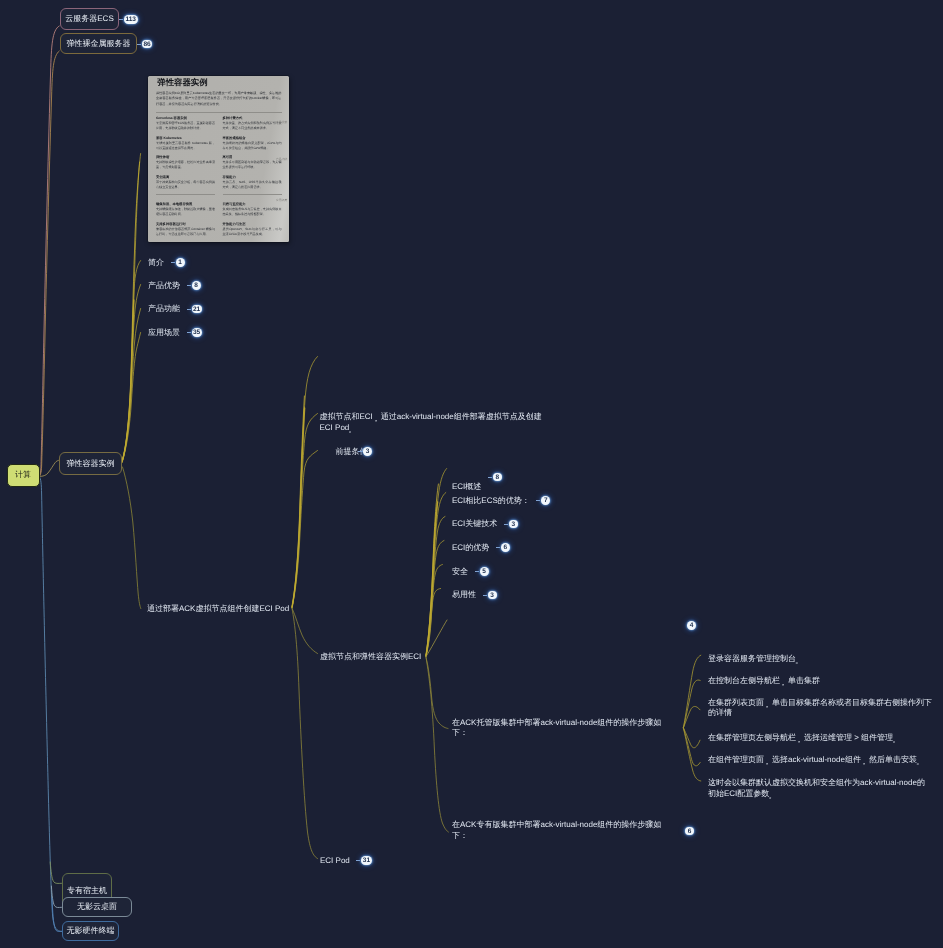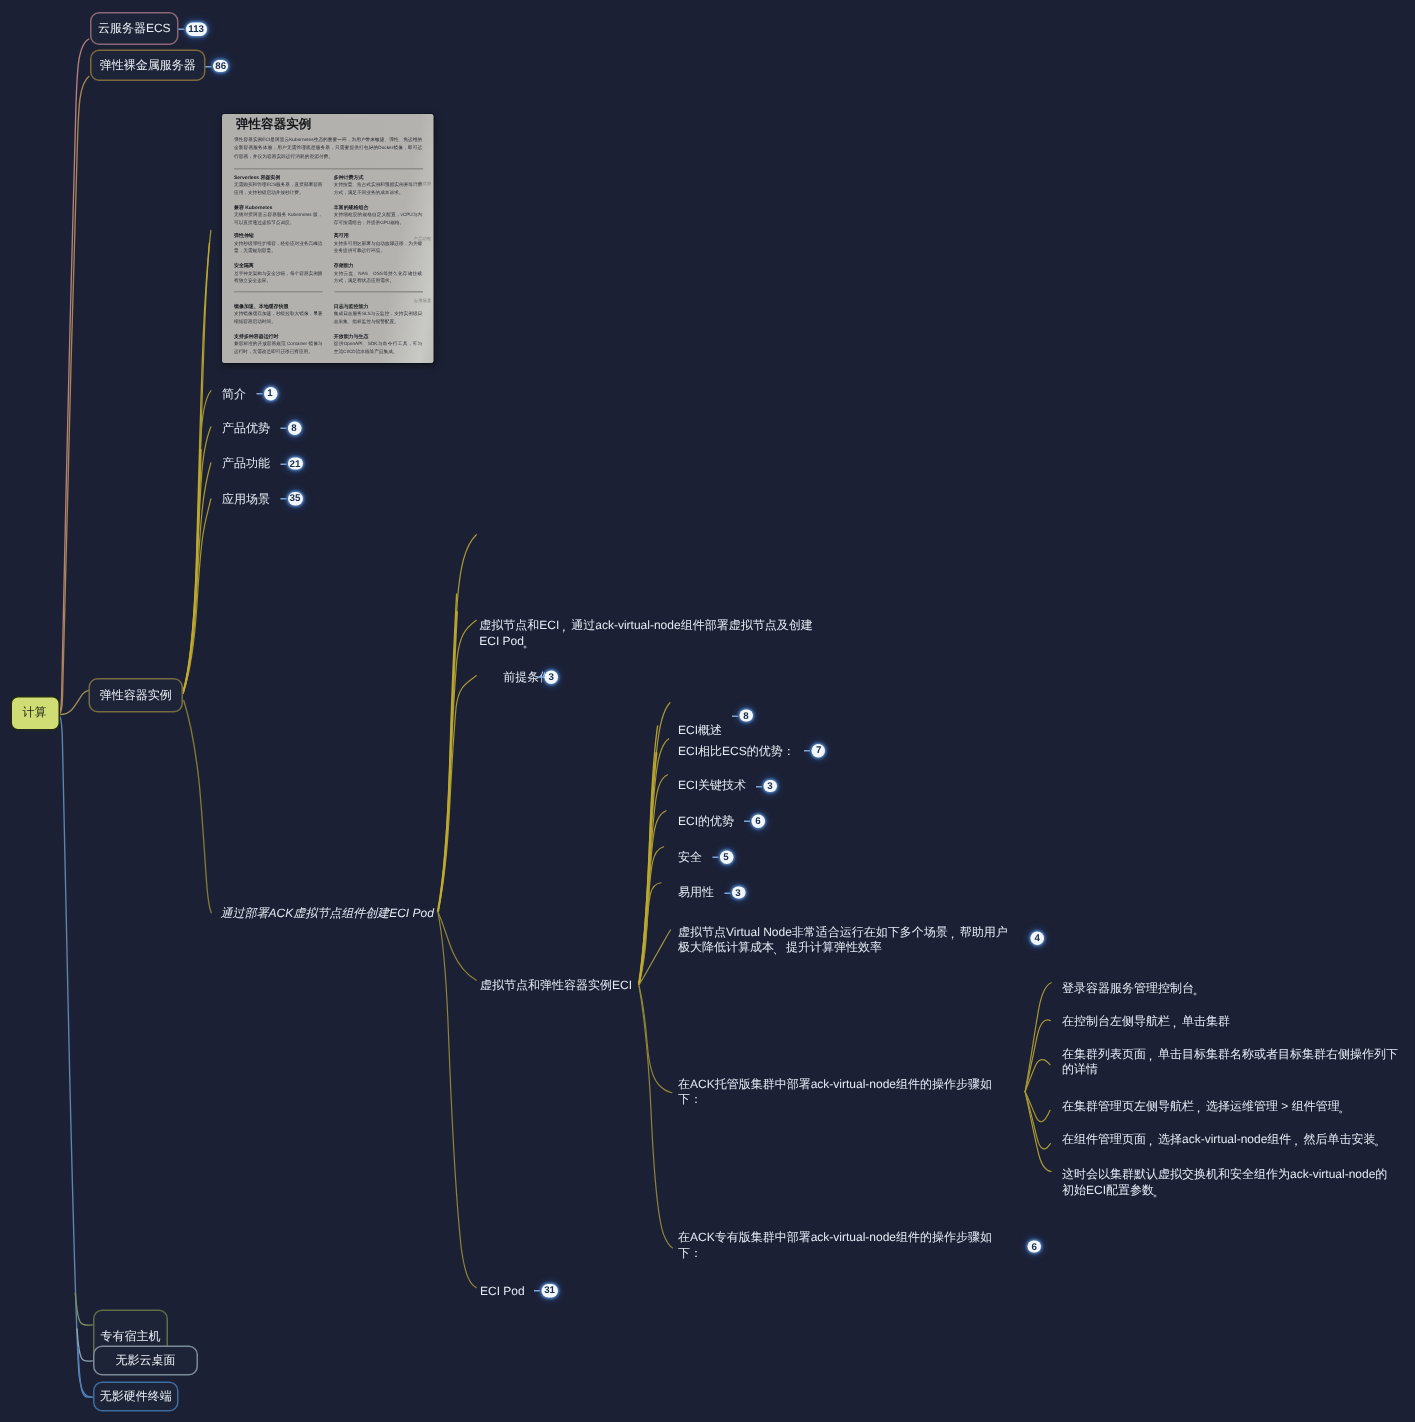--- a/index.html
+++ b/index.html
@@ -184,25 +184,23 @@
 ECI Pod<span class="fwp">。</span></div>
   <div class="node-text badged" style="left:319.5px;top:446.5px;padding-left:16px;">前提条件</div>
 
   <div class="node-text badged" style="left:452px;top:472px;margin-top:10px;">ECI概述</div>
   <div class="node-text badged" style="left:452px;top:495.5px;">ECI相比ECS的优势：</div>
   <div class="node-text badged" style="left:452px;top:519px;">ECI关键技术</div>
   <div class="node-text badged" style="left:452px;top:542.5px;">ECI的优势</div>
   <div class="node-text badged" style="left:452px;top:566.5px;">安全</div>
   <div class="node-text badged" style="left:452px;top:590px;">易用性</div>
 
-  <div class="node-text" style="left:452px;top:616.5px;">虚拟节点Virtual Node非常适合运行在如下多个场景<span class="fwp">，</span>帮助用户
-极大降低计算成本<span class="fwp">、</span>提升计算弹性效率</div>
   <div class="badge" style="left:687px;top:621.4px;"><span>4</span></div>
 
-  <div class="node-text" style="left:147px;top:603.5px;font-style:italic;">通过部署ACK虚拟节点组件创建ECI Pod</div>
+  <div class="node-text" style="left:147px;top:603.5px;">通过部署ACK虚拟节点组件创建ECI Pod</div>
   <div class="node-text" style="left:320px;top:651.5px;">虚拟节点和弹性容器实例ECI</div>
   <div class="node-text badged" style="left:320px;top:855.5px;">ECI Pod</div>
 
   <div class="node-text" style="left:452px;top:717.5px;">在ACK托管版集群中部署ack-virtual-node组件的操作步骤如
 下：</div>
   <div class="node-text" style="left:452px;top:820px;">在ACK专有版集群中部署ack-virtual-node组件的操作步骤如
 下：</div>
   <div class="badge" style="left:685px;top:826.5px;"><span>6</span></div>
 
   <div class="node-text" style="left:708px;top:653.5px;">登录容器服务管理控制台<span class="fwp">。</span></div>

